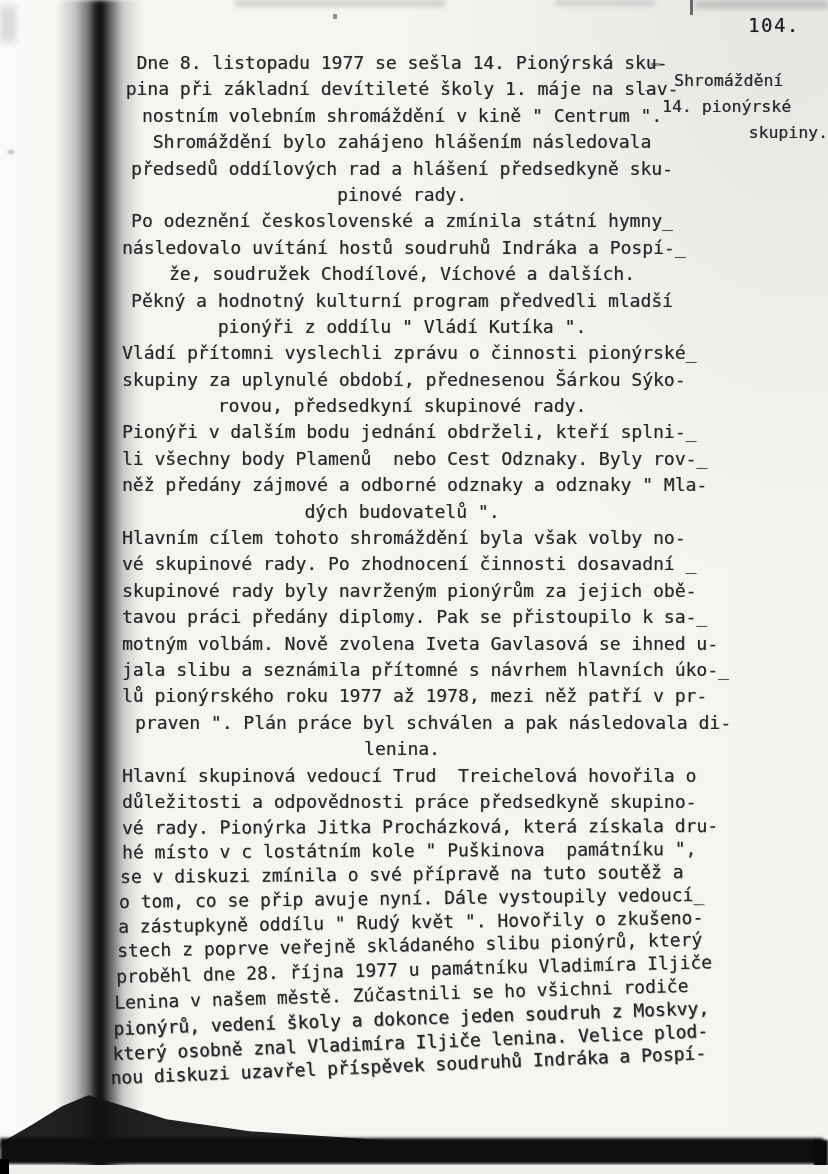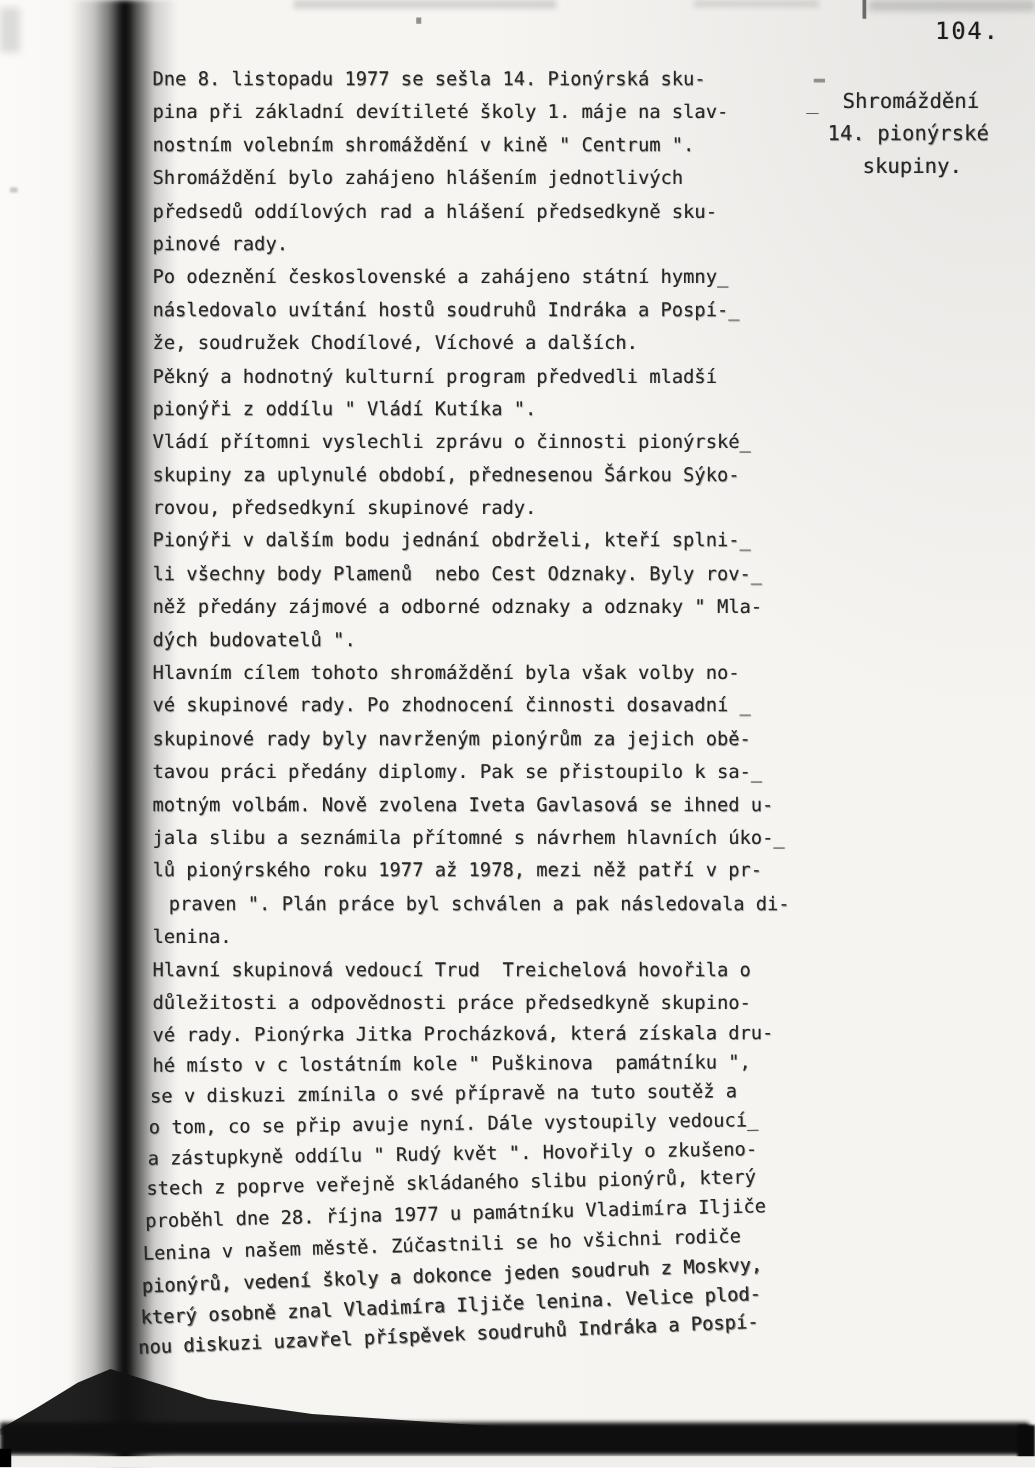--- a/index.html
+++ b/index.html
@@ -66,23 +66,24 @@
   
   .page-number {
     position: absolute; left: 748px; top: 14px;
     font-size: 19px; letter-spacing: 1.5px;
     color: #1d1d1d;
     text-shadow: 0.4px 0.4px 0.7px rgba(30,30,30,0.55);
     filter: blur(0.25px);
   }
   .body-text {
     position: absolute; left: 122px; top: 50px; width: 560px;
-    font-size: 15px; color: #272727;
+    font-size: 18px; color: #272727;
     text-shadow: 0.45px 0.45px 0.7px rgba(35,35,35,0.5);
     filter: blur(0.28px);
+    text-align: center;
   }
   .body-text div { white-space: pre; line-height: 26.4px; height: 26.4px; }
   .body-text div:nth-of-type(26) { padding-left: 13px; }
   .body-text div:nth-of-type(n+30) { line-height: 22.8px; height: 22.8px; transform-origin: 100% 50%; }
   .body-text div:nth-of-type(30) { transform: rotate(-0.2deg); }
   .body-text div:nth-of-type(31) { transform: rotate(-0.35deg); }
   .body-text div:nth-of-type(32) { transform: rotate(-0.5deg);  margin-left: -2px; }
   .body-text div:nth-of-type(33) { transform: rotate(-0.7deg);  margin-left: -3px; }
   .body-text div:nth-of-type(34) { transform: rotate(-0.9deg);  margin-left: -4px; }
   .body-text div:nth-of-type(35) { transform: rotate(-1.1deg);  margin-left: -5px; }
@@ -94,21 +95,21 @@
   .body-text div:nth-of-type(41) { transform: rotate(-2.6deg);  margin-left: -13px; text-shadow: 0.7px 0.7px 0.8px rgba(25,25,25,0.65); }
   .body-text div:nth-of-type(42) { transform: rotate(-2.8deg);  margin-left: -15px; text-shadow: 0.7px 0.7px 0.8px rgba(25,25,25,0.65); }
   .margin-note {
     position: absolute; left: 662px; top: 68px; width: 166px;
     font-size: 16.5px; color: #272727;
     text-shadow: 0.45px 0.45px 0.7px rgba(35,35,35,0.5);
     filter: blur(0.28px);
   }
   .margin-note div { white-space: pre; line-height: 26px; }
   .margin-note div:nth-of-type(1) { padding-left: 12px; }
-  .margin-note div:nth-of-type(3) { padding-left: 28px; }
+  .margin-note div:nth-of-type(3) { padding-left: 28px; text-align: right; }
   .margin-dash {
     position: absolute; left: 645px; top: 72px;
     font-size: 16.5px; color: #3a3a3a;
     filter: blur(0.3px);
   }
 </style>
 </head>
 <body>
 
 <div class="page">
@@ -123,24 +124,24 @@
   <div class="artifact speck-3"></div>
   <div class="artifact blob-left"></div>
 
   <div class="page-number">104.</div>
 
   <div class="body-text">
 
   <div class="body-line">Dne 8. listopadu 1977 se sešla 14. Pionýrská sku-</div>
       <div class="body-line">pina při základní devítileté školy 1. máje na slav-</div>
       <div class="body-line">nostním volebním shromáždění v kině " Centrum ".</div>
-      <div class="body-line">Shromáždění bylo zahájeno hlášením jednotlivých</div>
+      <div class="body-line">Shromáždění bylo zahájeno hlášením následovala</div>
       <div class="body-line">předsedů oddílových rad a hlášení předsedkyně sku-</div>
       <div class="body-line">pinové rady.</div>
-      <div class="body-line">Po odeznění československé a zahájeno státní hymny_</div>
+      <div class="body-line">Po odeznění československé a zmínila státní hymny_</div>
       <div class="body-line">následovalo uvítání hostů soudruhů Indráka a Pospí-_</div>
       <div class="body-line">že, soudružek Chodílové, Víchové a dalších.</div>
       <div class="body-line">Pěkný a hodnotný kulturní program předvedli mladší</div>
       <div class="body-line">pionýři z oddílu " Vládí Kutíka ".</div>
       <div class="body-line">Vládí přítomni vyslechli zprávu o činnosti pionýrské_</div>
       <div class="body-line">skupiny za uplynulé období, přednesenou Šárkou Sýko-</div>
       <div class="body-line">rovou, předsedkyní skupinové rady.</div>
       <div class="body-line">Pionýři v dalším bodu jednání obdrželi, kteří splni-_</div>
       <div class="body-line">li všechny body Plamenů  nebo Cest Odznaky. Byly rov-_</div>
       <div class="body-line">něž předány zájmové a odborné odznaky a odznaky " Mla-</div>

